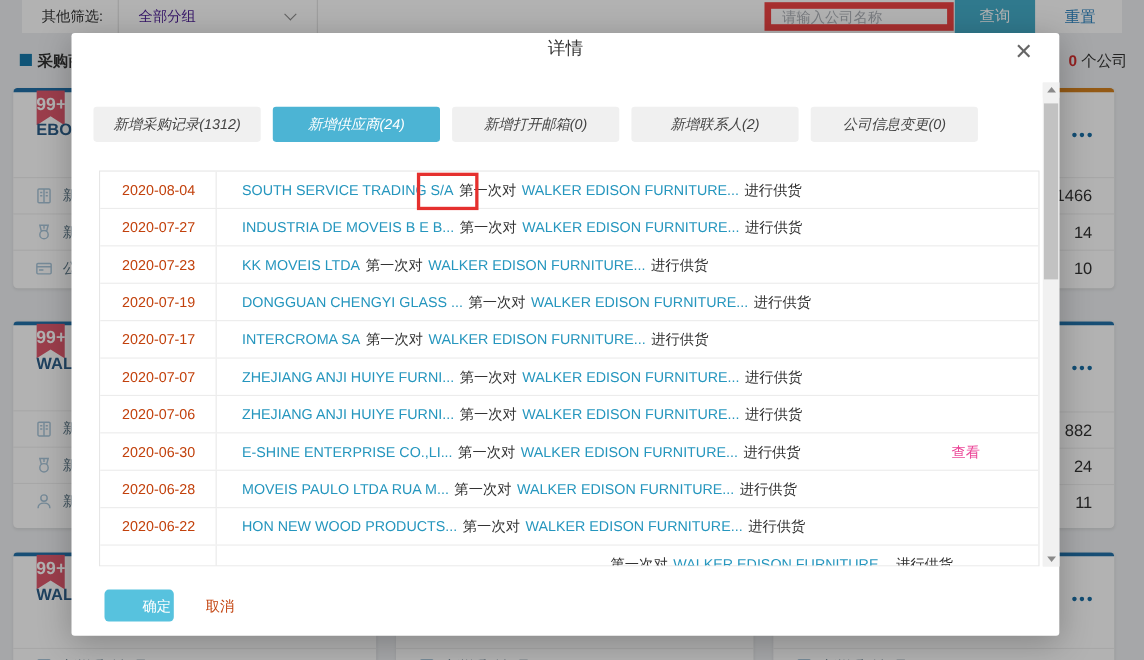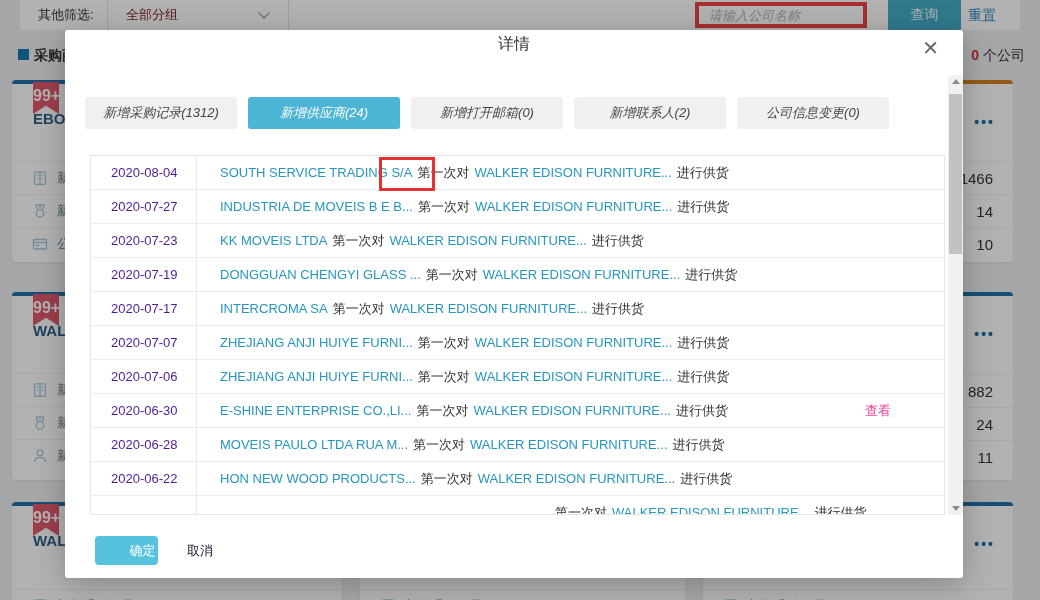--- a/index.html
+++ b/index.html
@@ -5,27 +5,27 @@
   * { margin:0; padding:0; box-sizing:border-box; }
   html,body { width:1040px; height:600px; }
   body { font-family:"Liberation Sans","DejaVu Sans",sans-serif; background:#eef0f2; }
   #stage { position:relative; width:1040px; height:600px; overflow:hidden; background:#eef0f2; }
 
   
   .topbar { position:absolute; left:20px; right:20px; top:0; height:30px; background:#fff; }
   .tb-label { position:absolute; left:18px; top:0; line-height:30px; font-size:13px; color:#333; font-weight:500; }
   .tb-select { position:absolute; left:87px; top:0; width:182px; height:30px; background:#fff;
                border-left:1px solid #e2e2e2; border-right:1px solid #e2e2e2; }
-  .tb-select .val { position:absolute; left:18px; top:0; line-height:30px; font-size:13px; color:#7f1d1d; }
+  .tb-select .val { position:absolute; left:18px; top:0; line-height:30px; font-size:13px; color:#4c1d95; }
   .chev { position:absolute; right:20px; top:9px; width:8px; height:8px;
           border-right:1.6px solid #8a8a8a; border-bottom:1.6px solid #8a8a8a; transform:rotate(45deg); }
-  .tb-input { position:absolute; left:675px; top:2px; width:172px; height:26px; border:4px solid #ef4444;
-              font-size:13px; color:#333; padding:0 10px; outline:none; background:#fff;font-style:italic; }
+  .tb-input { position:absolute; left:675px; top:2px; width:172px; height:26px; border:6px solid #ef4444;
+              font-size:13px; color:#333; padding:0 10px; outline:none; background:#fff; }
   .tb-input::placeholder { color:#aeb2b8; }
-  .tb-query { position:absolute; left:868px; top:0; width:73px; height:30px; background:#46aecb; color:#fff;
+  .tb-query { position:absolute; left:848px; top:0; width:73px; height:30px; background:#46aecb; color:#fff;
               border:none; font-size:14px; cursor:pointer; }
   .tb-reset { position:absolute; left:948px; top:0; line-height:30px; color:#2f85c1; font-size:14px; cursor:pointer; }
 
   .sec-head { position:absolute; left:0; top:44px; width:1040px; height:26px; }
   .sec-bullet { position:absolute; left:18px; top:5px; width:11px; height:11px; background:#1779ab; }
   .sec-title { position:absolute; left:34px; top:0; font-size:14px; font-weight:bold; color:#333; line-height:22px; }
   .sec-count { position:absolute; right:15px; top:0; font-size:14px; color:#333; line-height:22px; }
   .sec-count b { color:#d42f2f; font-weight:bold; }
 
   .card { position:absolute; background:#fff; border-radius:4px; border-top:4px solid #2270a8;
@@ -55,21 +55,21 @@
   .m-title { text-align:center; padding-top:4px; font-size:16px; color:#333; }
   .m-close { position:absolute; top:8px; right:24px; font-size:20px; color:#666; cursor:pointer; line-height:1; }
   .m-body { position:absolute; left:0; top:45px; width:898px; height:440px; overflow:hidden; padding:22px 0 0 20px; }
   .tabs { display:flex; gap:11px; }
   .tab { width:152px; height:32px; background:#f0f0f0; color:#444; font-size:13px; border:none; border-radius:3px;
          display:flex; align-items:center; justify-content:center; cursor:pointer; white-space:nowrap;font-style:italic; }
   .tab.active { background:#4cb4d4; color:#fff; }
   .mlist { margin:26px 0 0 5px; width:855px; height:360px; overflow:hidden;
            border:1px solid #e6e6e6; background:#fff; }
   .lrow { display:flex; height:34px; border-bottom:1px solid #ececec; align-items:stretch; }
-  .ldate { flex:none; width:105px; padding-left:20px; font-size:13px; color:#4c1d95; display:flex; align-items:center; }
+  .ldate { flex:none; width:105px; padding-left:20px; font-size:13px; color:#c2410c; display:flex; align-items:center; }
   .lcontent { flex:1; position:relative; border-left:1px solid #e8e8e8; padding-left:23px;
               display:flex; align-items:center; font-size:13px; color:#333; white-space:nowrap; overflow:hidden; }
   .lcontent > span { margin-right:5px; }
   .lname { color:#2596be; cursor:pointer; }
   .laction { position:absolute; right:48px; top:0; bottom:0; display:flex; align-items:center;
              color:#ec4899; cursor:pointer; margin:0; }
   .lrow.partial .lname.ph { display:inline-block; min-width:330px; }
 
   
   .sbar { position:absolute; left:883px; top:45px; width:15px; height:440px; background:#f1f1f1; }
@@ -77,21 +77,21 @@
   .sbar .up { top:0; } .sbar .down { bottom:0; }
   .sbar .up::after { content:""; position:absolute; left:3.5px; top:4px; border:4px solid transparent;
                      border-bottom:5px solid #8a8a8a; border-top:none; }
   .sbar .down::after { content:""; position:absolute; left:3.5px; top:5px; border:4px solid transparent;
                        border-top:5px solid #8a8a8a; border-bottom:none; }
   .sbar .thumb { position:absolute; left:1px; top:19px; width:13px; height:160px; background:#c2c2c2; cursor:grab; }
 
   .m-footer { position:absolute; left:0; top:506px; width:898px; height:42px; }
   .btn-confirm { position:absolute; left:30px; top:0; width:63px; height:29px; background:#57c2de; color:#fff;
                  border:none; border-radius:4px; font-size:13px; cursor:pointer;padding-left:32px; }
-  .btn-cancel { position:absolute; left:122px; top:0; height:29px; line-height:29px; color:#0f172a;
+  .btn-cancel { position:absolute; left:122px; top:0; height:29px; line-height:29px; color:#c2410c;
                 font-size:13px; cursor:pointer; }
 
   
   #annot { position:absolute; left:379px; top:157px; width:56px; height:34px; border:3px solid #e5302e; z-index:30; }
 </style>
 </head>
 <body>
 
 <svg width="0" height="0" style="position:absolute">
   <defs>

